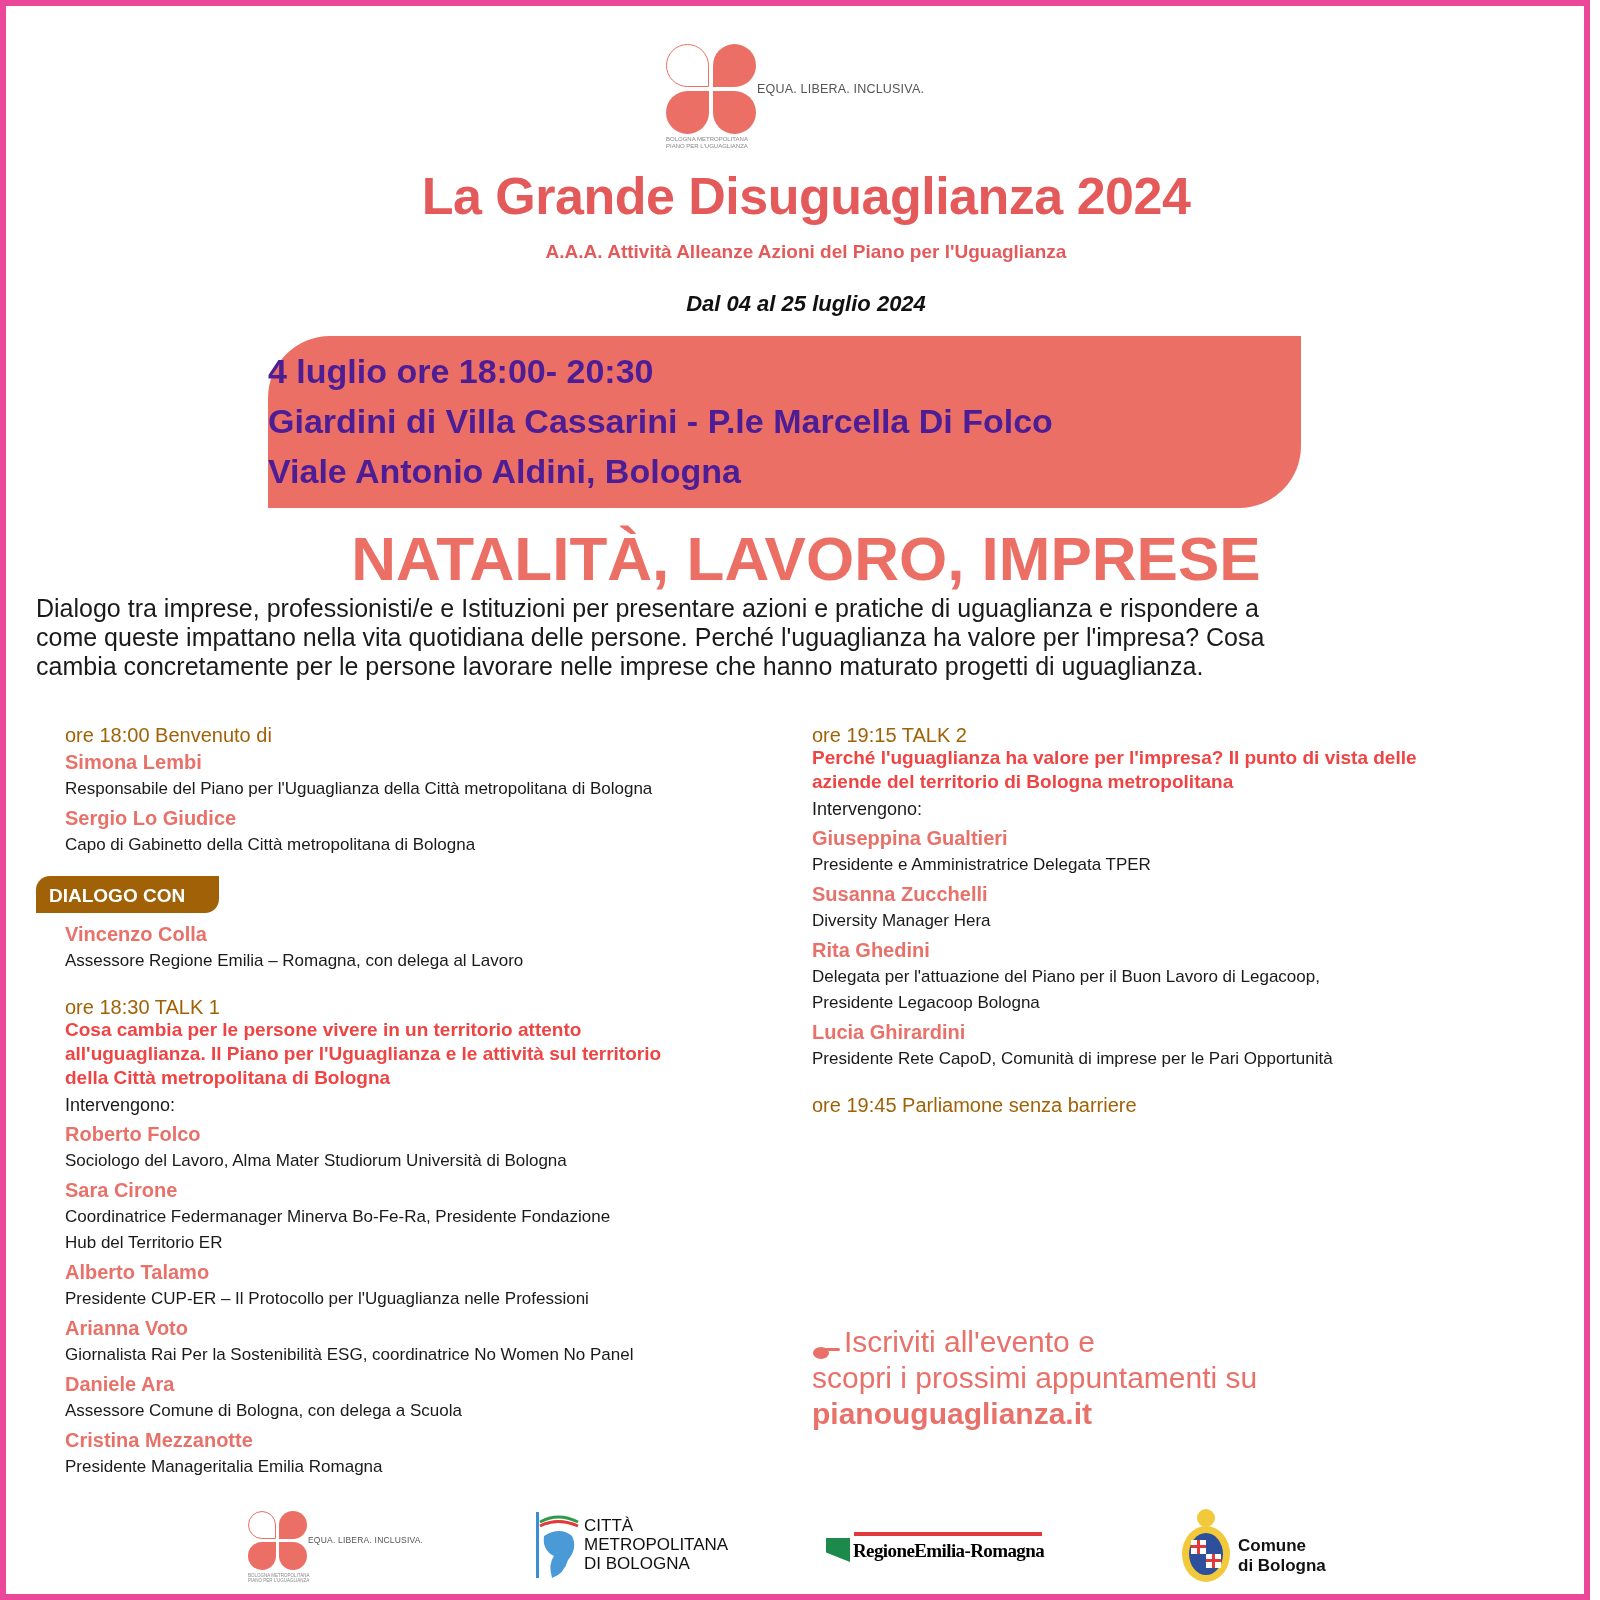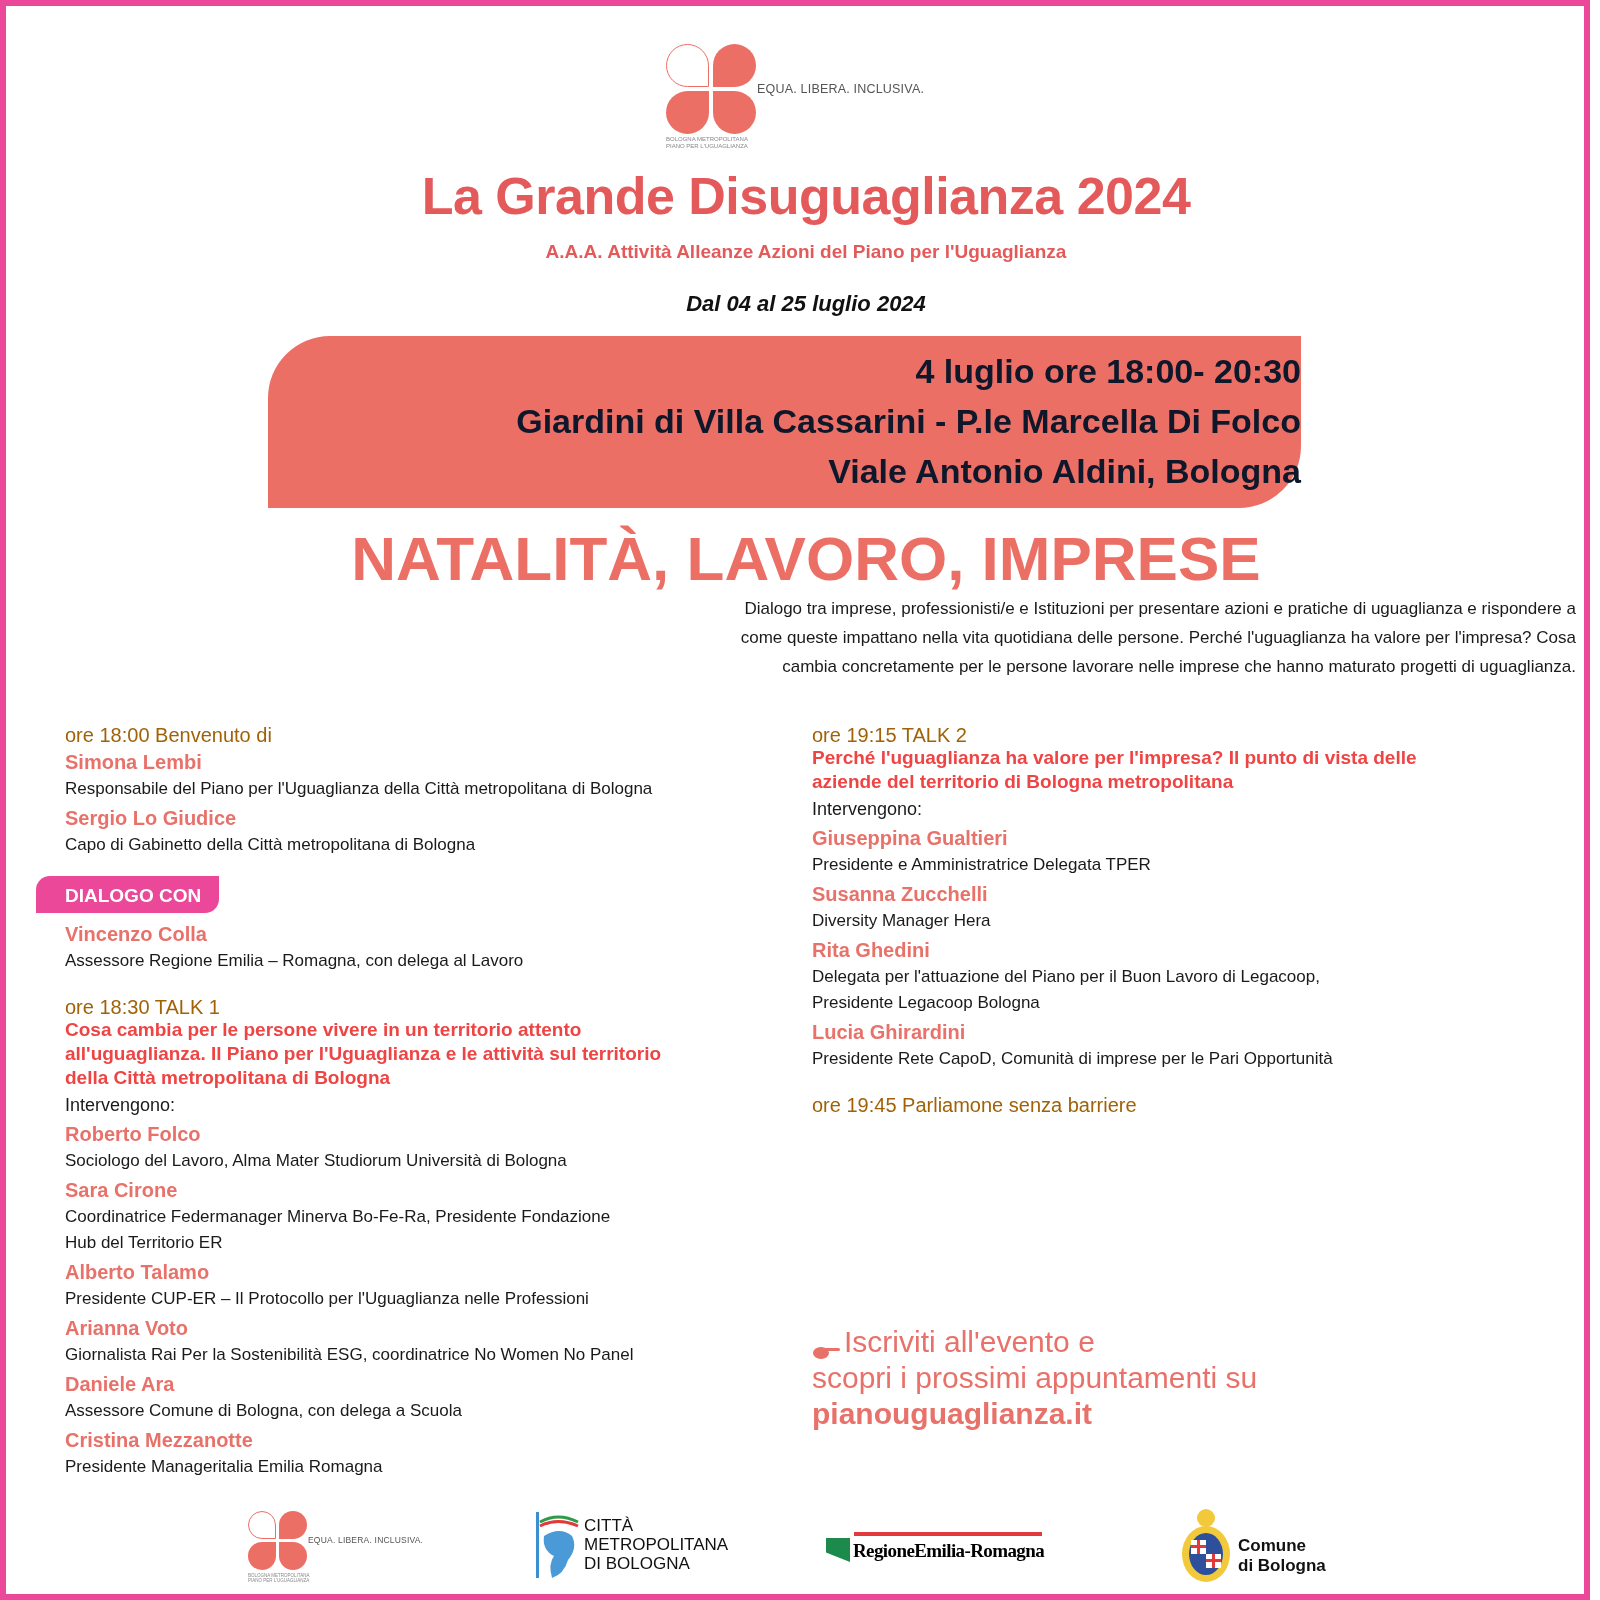--- a/index.html
+++ b/index.html
@@ -33,50 +33,50 @@
     }
     .dates {
       left: 0; width: 1600px; top: 285px; text-align: center;
       font-size: 22px; font-weight: bold; font-style: italic; color: #111;
     }
 
     
     .banner {
       left: 262px; top: 330px; width: 1033px; height: 172px;
       background: #ec6f66; border-radius: 62px 0 62px 0;
-      color: #0f172a; text-align: right; font-weight: bold;
+      color: #4c1d95; text-align: left; font-weight: bold;
       font-family: "Liberation Sans Narrow", "Liberation Sans", sans-serif;
     }
     .banner .line { font-size: 34px; line-height: 50px; letter-spacing: 0px; }
     .banner .line:first-child { margin-top: 10px; }
 
     .headline {
       left: 0; width: 1600px; top: 522px; text-align: center;
       font-size: 62px; font-weight: bold; color: #ec6f66; line-height: 62px;
       letter-spacing: 0px;
     }
     .intro {
-      left: 30px; width: 1540px; top: 588px; text-align: right;
-      font-size: 17px; line-height: 29px; color: #1a1a1a;
+      left: 30px; width: 1540px; top: 588px; text-align: left;
+      font-size: 25px; line-height: 29px; color: #1a1a1a;
     }
 
     
     .col { font-size: 17.5px; }
     .col-left { left: 59px; top: 718px; width: 720px; }
     .col-right { left: 806px; top: 718px; width: 740px; }
     .time { font-weight: normal; font-size: 20px; line-height: 22px; color: #a16207; }
     .talk-title { font-weight: bold; font-size: 19px; line-height: 24px; color: #ef4444; }
     .speaker-name { font-weight: bold; font-size: 20px; line-height: 28px; color: #e8716a; margin-top: 2px; }
     .speaker-role { font-size: 17px; line-height: 26px; color: #1a1a1a; }
     .intervengono { font-size: 18px; line-height: 26px; color: #1a1a1a; margin-top: 2px; }
     .gap { height: 22px; }
     .dialogo-tag {
       position: absolute; left: 30px; top: 870px; width: 183px; height: 37px;
-      background: #ec4899; color: #fff; font-weight: bold; font-size: 19px;
-      border-radius: 14px 0 14px 0; padding-left: 29px; line-height: 40px;
+      background: #a16207; color: #fff; font-weight: bold; font-size: 19px;
+      border-radius: 14px 0 14px 0; padding-left: 13px; line-height: 40px;
     }
 
     
     .cta { left: 806px; top: 1318px; width: 700px; color: #e8716a; font-size: 30px; line-height: 36px; }
     .cta .hand { display: inline-block; width: 30px; height: 16px; vertical-align: middle; margin-right: 2px; position: relative; top: -4px; }
     .cta .url { font-weight: bold; }
 
     
     .f-logo1 { left: 242px; top: 1505px; width: 170px; height: 70px; }
     .f-logo1 .clover { width: 60px; height: 60px; }

